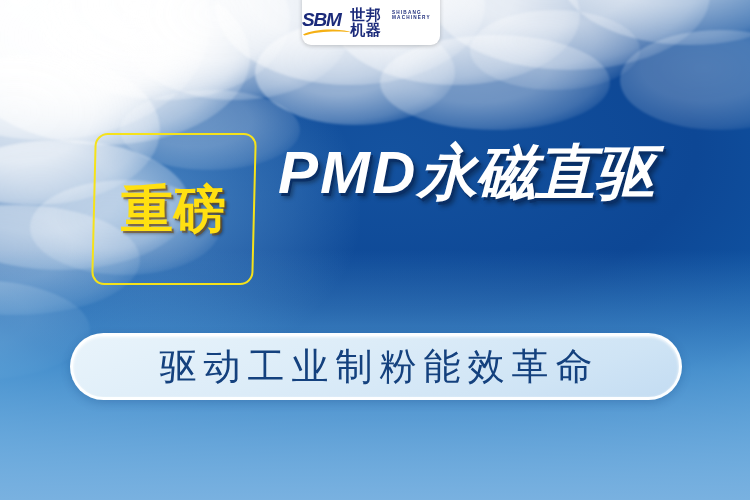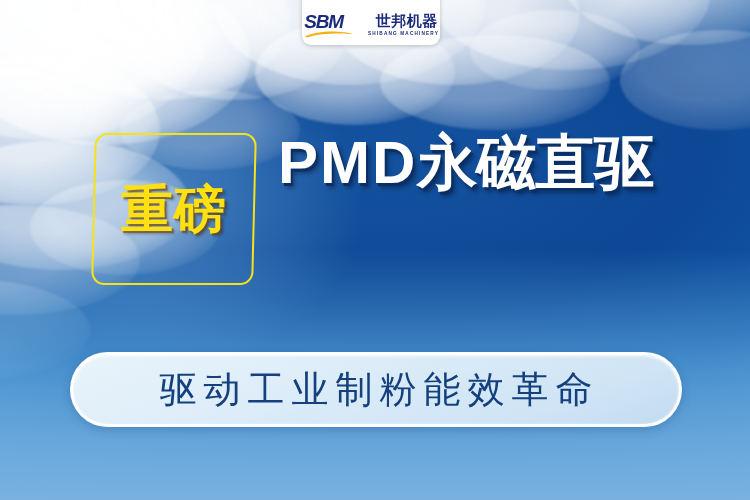--- a/index.html
+++ b/index.html
@@ -102,22 +102,22 @@
   }
   .sbm-swoosh {
     position: absolute;
     left: 0;
     bottom: 0px;
     width: 50px;
     height: 9px;
   }
   .logo-cn-wrap {
     display: flex;
-    flex-direction: column;
-    align-items: flex-end;
+    flex-direction: row;
+    align-items: flex-start;
     line-height: 1;
   }
   .logo-cn {
     font-family: "DejaVu Sans", "Liberation Sans", sans-serif;
     font-size: 15px;
     font-weight: 700;
     color: #1b2a7a;
     letter-spacing: 0.5px;
   }
   .logo-en {
@@ -165,22 +165,23 @@
     text-shadow:
       2px 2px 0 rgba(120,70,0,0.55),
       3px 3px 3px rgba(0,0,0,0.30);
     white-space: nowrap;
   }
 
   
   .headline {
     position: absolute;
     left: 278px;
-    top: 129px;
+    top: 139px;
     width: 400px;
+    font-style: italic;
   }
   .hl-line {
     font-family: "DejaVu Sans", "Liberation Sans", sans-serif;
     font-weight: 700;
     font-size: 60px;
     line-height: 66px;
     color: #ffffff;
     white-space: nowrap;
     letter-spacing: -1px;
     text-shadow:
@@ -189,23 +190,23 @@
   }
   .hl-line .latin {
     font-family: "Liberation Sans", sans-serif;
     letter-spacing: 2px;
   }
 
   
   .pill {
     position: absolute;
     left: 70px;
-    top: 352px;
+    top: 333px;
     width: 612px;
-    height: 75px;
+    height: 67px;
     box-sizing: border-box;
     border: 3px solid rgba(255,255,255,0.95);
     border-radius: 38px;
     background: linear-gradient(160deg, #e9f4fb 0%, #dcecf8 42%, #cfe4f5 78%, #c3dcf2 100%);
     box-shadow: 0 3px 10px rgba(10,50,110,0.22), inset 0 1px 3px rgba(255,255,255,0.9);
     display: flex;
     align-items: center;
     justify-content: center;
   }
   .pill-text {

